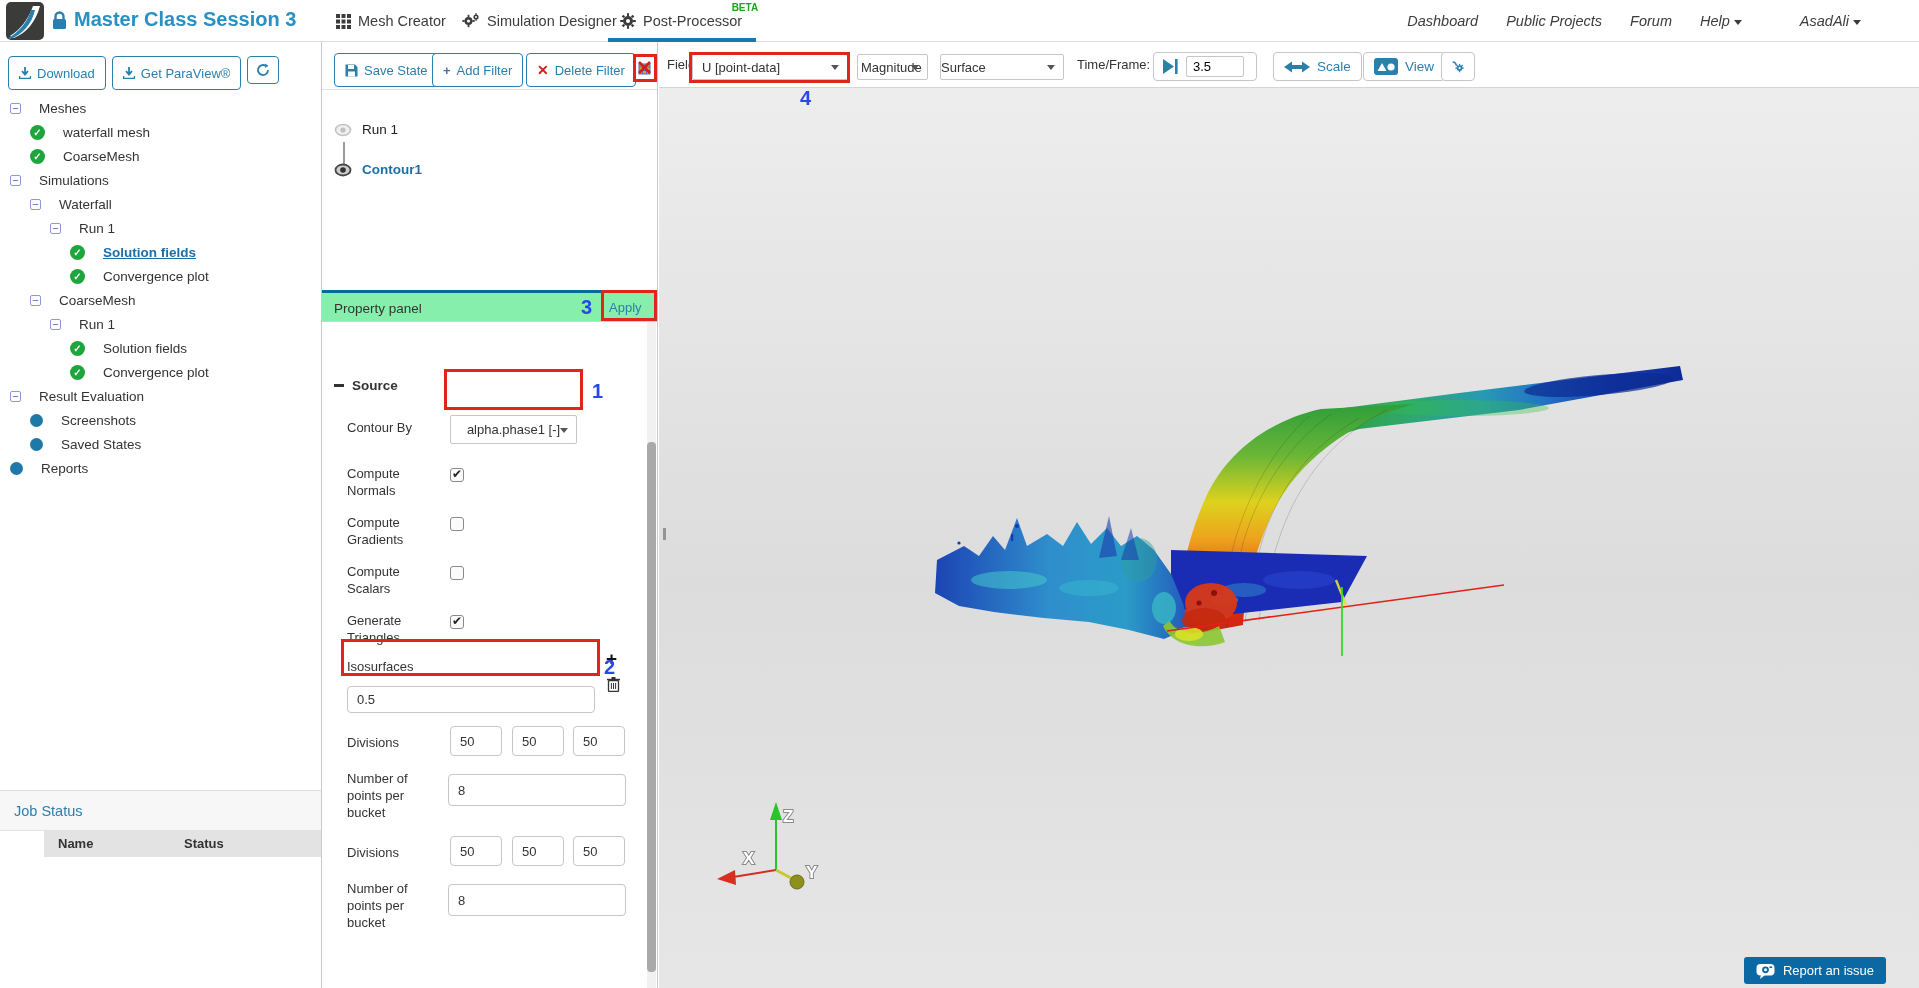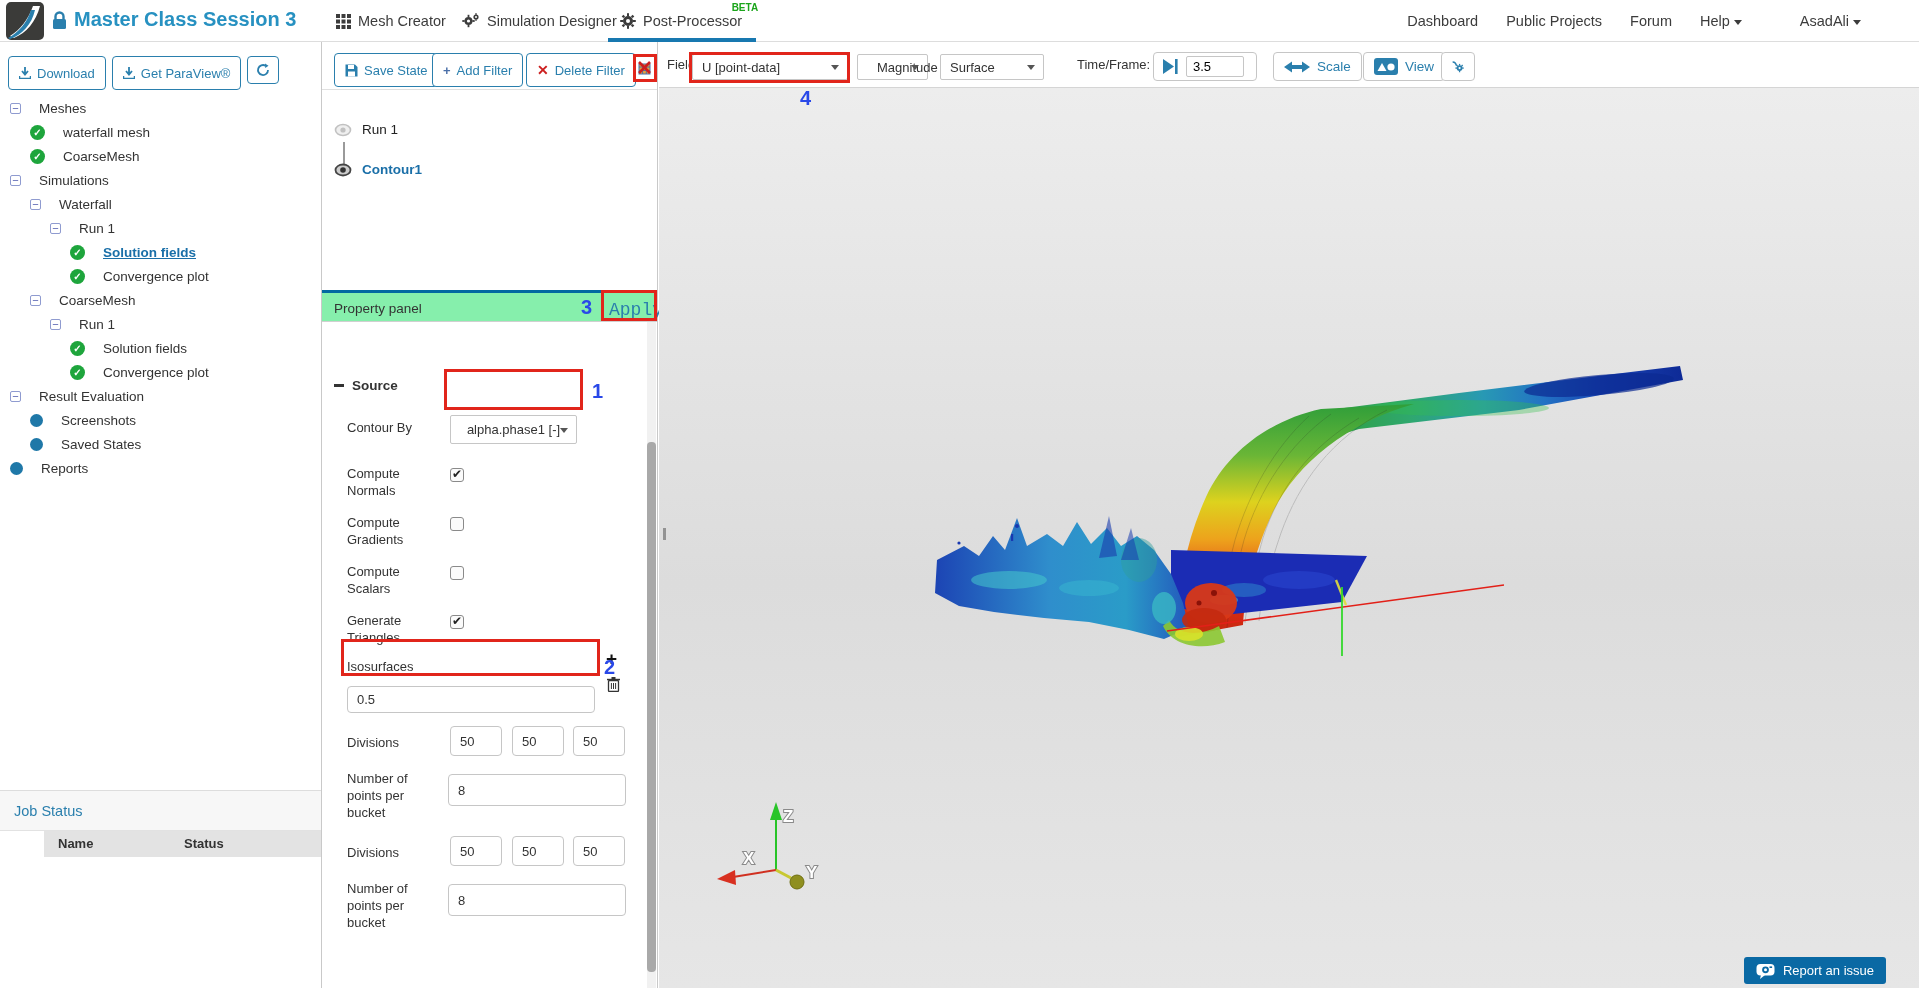--- a/index.html
+++ b/index.html
@@ -15,21 +15,21 @@
   #proj-title { position:absolute; left:74px; top:8px; font-size:20px; font-weight:600; color:#2791c1; }
   .tab { position:absolute; top:0; height:42px; display:flex; align-items:center; gap:7px;
     font-size:14.5px; color:#3c3c3c; cursor:pointer; }
   #tab-mesh { left:336px; }
   #tab-sim { left:462px; }
   #tab-post { left:620px; }
   #tab-post .underline { position:absolute; left:-12px; right:-14px; bottom:0; height:4px; background:#1878b0; }
   .beta { position:absolute; right:-16px; top:2px; font-size:10px; font-weight:bold; color:#1ba51b; }
   #top-nav { position:absolute; right:58px; top:0; height:42px; display:flex; align-items:center; gap:28px;
     font-size:14.5px; color:#3c3c3c; }
-  .navitem { cursor:pointer; white-space:nowrap; }
+  .navitem { cursor:pointer; white-space:nowrap;font-style:italic; }
   .caret { display:inline-block; width:0; height:0; border-left:4px solid transparent; border-right:4px solid transparent;
     border-top:5px solid #3c3c3c; margin-left:4px; vertical-align:middle; }
   #user-menu { margin-left:30px; }
 
   
   #sidebar { position:absolute; left:0; top:42px; width:322px; height:946px; background:#fff;
     border-right:1px solid #c9c9c9; }
   #sidebar-toolbar { position:absolute; left:8px; top:14px; display:flex; gap:6px; }
   .btn-outline { display:flex; align-items:center; gap:6px; height:28px; padding:16px 10px;
     border:1px solid #2a7fad; border-radius:4px; background:#fff; color:#2a7fad; font-size:13px; cursor:pointer; }
@@ -63,21 +63,21 @@
   .x-red { color:#cc1f1f; font-weight:bold; font-size:14px; }
   #pipeline { position:absolute; left:0; top:48px; width:335px; height:200px; }
   .pipe-row { position:absolute; left:12px; display:flex; align-items:center; gap:10px; font-size:13.5px; cursor:pointer; }
   #pipe-line { position:absolute; left:21px; top:52px; width:2px; height:22px; background:#9a9a9a; }
   #pipe-run { top:32px; color:#222; }
   #pipe-contour { top:72px; color:#1a6fa8; font-weight:bold; }
 
   #prop-header { position:absolute; left:0; top:248px; width:335px; height:32px; background:#86efac;
     border-top:3px solid #0369a1; border-bottom:1px solid #d0d0d0; }
   #prop-header-title { position:absolute; left:12px; top:8px; font-size:13.5px; color:#333; }
-  #apply-btn { position:absolute; left:287px; top:7px; color:#2a7fad; font-size:18px; cursor:pointer; background:none; border:none;font-family:Liberation Mono, monospace; }
+  #apply-btn { position:absolute; left:287px; top:7px; color:#2a7fad; font-size:13px; cursor:pointer; background:none; border:none; }
   #prop-content { position:absolute; left:0; top:280px; width:335px; height:666px; background:#fff; overflow:hidden; }
   .sec-head { position:absolute; left:12px; display:flex; align-items:center; gap:8px; font-size:13.5px; font-weight:bold; color:#333; }
   .minus-bar { width:10px; height:3px; background:#333; }
   .plabel { position:absolute; left:25px; width:86px; font-size:13px; color:#333; line-height:17px; }
   .pinput { border:1px solid #c6c6c6; border-radius:4px; font-size:13px; color:#333; padding:0 9px;
     font-family:"Liberation Sans", sans-serif; background:#fff; }
   .dropdown { position:absolute; border:1px solid #c6c6c6; border-radius:2px; background:#fff; font-size:13px; color:#333;
     display:flex; align-items:center; justify-content:center; cursor:pointer; }
   .dd-arrow { position:absolute; right:8px; top:50%; margin-top:-2px; width:0; height:0;
     border-left:4px solid transparent; border-right:4px solid transparent; border-top:5px solid #555; }
@@ -88,21 +88,21 @@
   .icon-plus { position:absolute; left:284px; font-size:19px; font-weight:bold; color:#111; cursor:pointer; line-height:14px; }
   #trash-icon { position:absolute; left:285px; cursor:pointer; }
 
   
   #viewport { position:absolute; left:659px; top:42px; width:1260px; height:946px; }
   #vp-toolbar { position:absolute; left:0; top:0; width:1260px; height:46px; background:#fff; border-bottom:1px solid #d5d5d5; }
   .vlabel { position:absolute; top:15px; font-size:13px; color:#333; }
   #field-label { left:8px; }
   #field-dd { left:33px; top:12px; width:156px; height:26px; }
   #component-dd { left:198px; top:12px; width:71px; height:26px; }
-  #repr-dd { left:281px; top:12px; width:104px; height:26px; justify-content:flex-start; padding-left:9px; }
+  #repr-dd { left:281px; top:12px; width:124px; height:26px; justify-content:flex-start; }
   #time-label { left:418px; }
   #time-group { position:absolute; left:494px; top:10px; width:104px; height:29px; border:1px solid #c6c6c6; border-radius:4px;
     display:flex; align-items:center; gap:8px; padding:0 8px; background:#fff; }
   #time-input { width:58px; height:21px; border:1px solid #c6c6c6; border-radius:2px; font-size:13px; padding:8px 6px;
     font-family:"Liberation Sans", sans-serif; }
   .tool-btn { position:absolute; top:10px; height:29px; border:1px solid #c6c6c6; border-radius:4px; background:#fff;
     display:flex; align-items:center; gap:7px; padding:0 10px; color:#2a7fad; font-size:13.5px; cursor:pointer; }
   #scale-btn { left:614px; }
   #view-btn { left:704px; }
   #tools-btn { left:782px; width:34px; justify-content:center; }
@@ -407,21 +407,21 @@
     </div>
   </div>
 
   <div id="viewport">
     <div id="vp-toolbar">
       <span class="vlabel" id="field-label">Field:</span>
       <div class="dropdown" id="field-dd" style="justify-content:flex-start; padding-left:9px;">
         <span>U [point-data]</span>
         <span class="dd-arrow"></span>
       </div>
-      <div class="dropdown" id="component-dd" style="justify-content:flex-start; padding-left:19px;">
+      <div class="dropdown" id="component-dd" style="justify-content:flex-start; padding-left:3px;">
         <span>Magnitude</span>
         <span class="dd-arrow"></span>
       </div>
       <div class="dropdown" id="repr-dd">
         <span>Surface</span>
         <span class="dd-arrow"></span>
       </div>
       <span class="vlabel" id="time-label">Time/Frame:</span>
       <div id="time-group">
         <svg width="16" height="15" viewBox="0 0 16 15">

